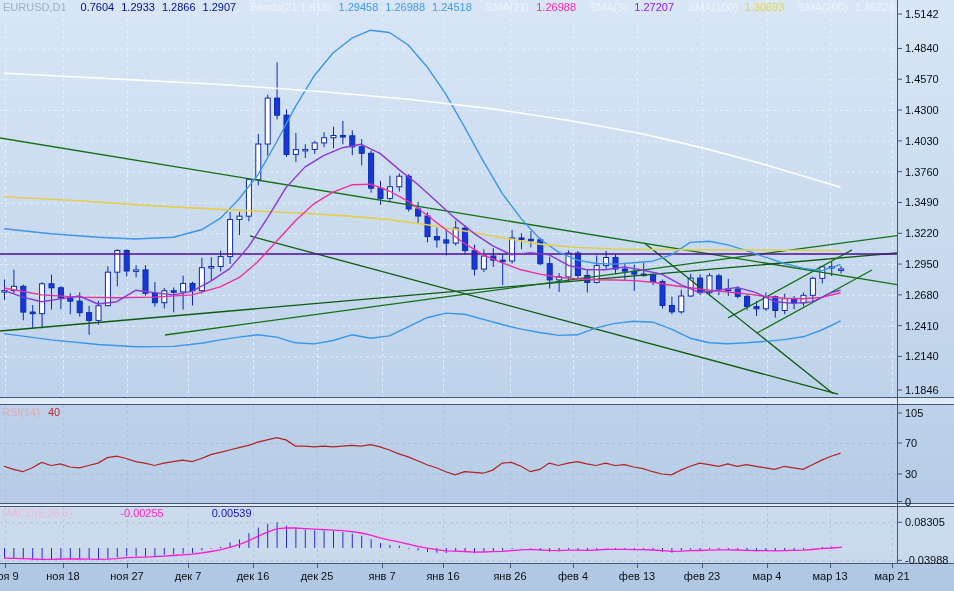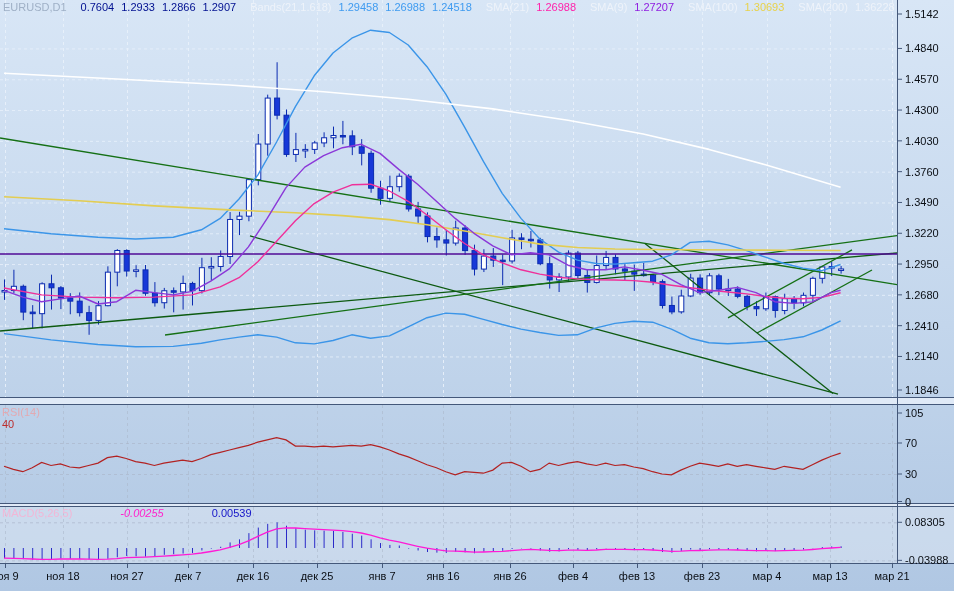--- a/index.html
+++ b/index.html
@@ -4,21 +4,21 @@
 <style>
   html,body{margin:0;padding:0;}
   body{width:954px;height:591px;overflow:hidden;font-family:"Liberation Sans","DejaVu Sans",sans-serif;}
   #app{position:relative;width:774px;height:591px;background:linear-gradient(180deg,#d8e6f6 0%,#c3d6ec 55%,#b0c7e3 100%);}
   #chart{position:absolute;left:0;top:0;}
   .hdr{position:absolute;left:3px;top:1px;display:flex;align-items:flex-start;font-size:11px;white-space:nowrap;pointer-events:none;}
   .hdr span{margin-right:7px;}
   .gap{margin-right:14px !important;}
   .plabel{position:absolute;font-size:11px;display:flex;white-space:nowrap;pointer-events:none;}
   .plabel span{margin-right:8px;}
-  #rsi-label{left:2px;top:406px;flex-direction:column;}
+  #rsi-label{left:2px;top:406px;}
   #macd-label{left:2px;top:507px;gap:40px;}
 </style>
 </head>
 <body>
 
 <div id="app">
   <svg id="chart" width="954" height="591">
       <defs>
         <linearGradient id="bgg" x1="0" y1="0" x2="0" y2="1">
           <stop offset="0%" stop-color="#d8e6f6"></stop>
@@ -493,16 +493,16 @@
     <span class="wlab" style="color: rgb(238, 243, 250);">1.36228</span>
   </div>
 
   <div class="plabel" id="rsi-label">
     <span id="rsi-l" style="color: rgb(226, 170, 178);">RSI(14)</span>
     <span id="rsi-v" style="color: rgb(187, 46, 46);">40</span>
   </div>
 
   <div class="plabel" id="macd-label">
     <span id="macd-l" style="color: rgb(242, 182, 214);">MACD(5,26,5)</span>
-    <span id="macd-v1" style="color: rgb(255, 34, 204); font-style: italic;">-0.00255</span>
+    <span id="macd-v1" style="color: rgb(255, 34, 204);">-0.00255</span>
     <span id="macd-v2" style="color: rgb(21, 21, 200);">0.00539</span>
   </div>
 </div>
 
 </body></html>

